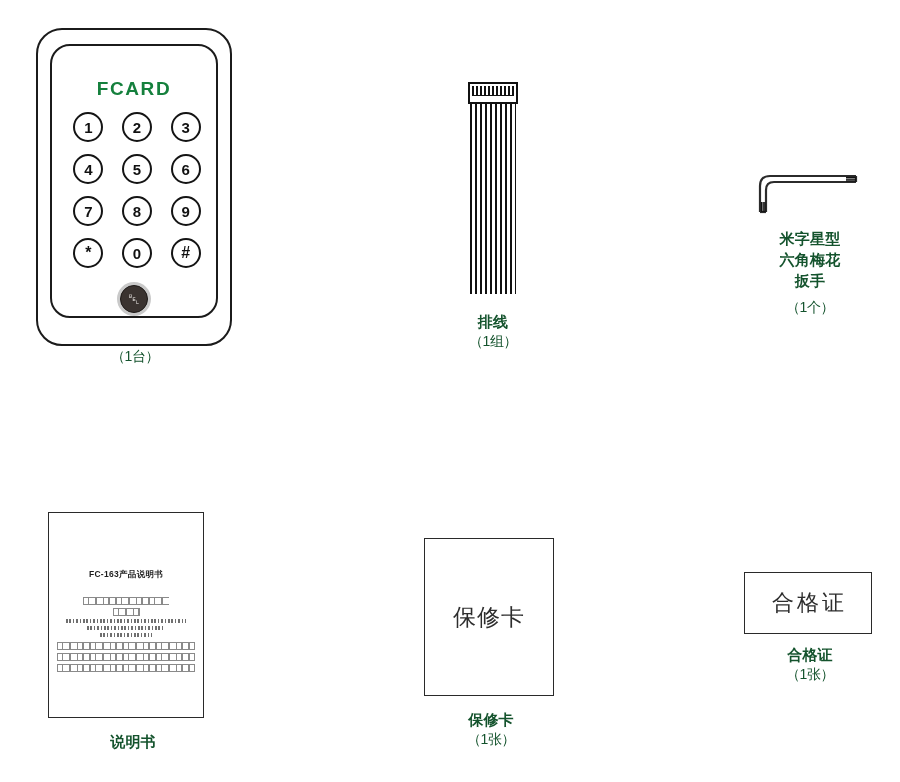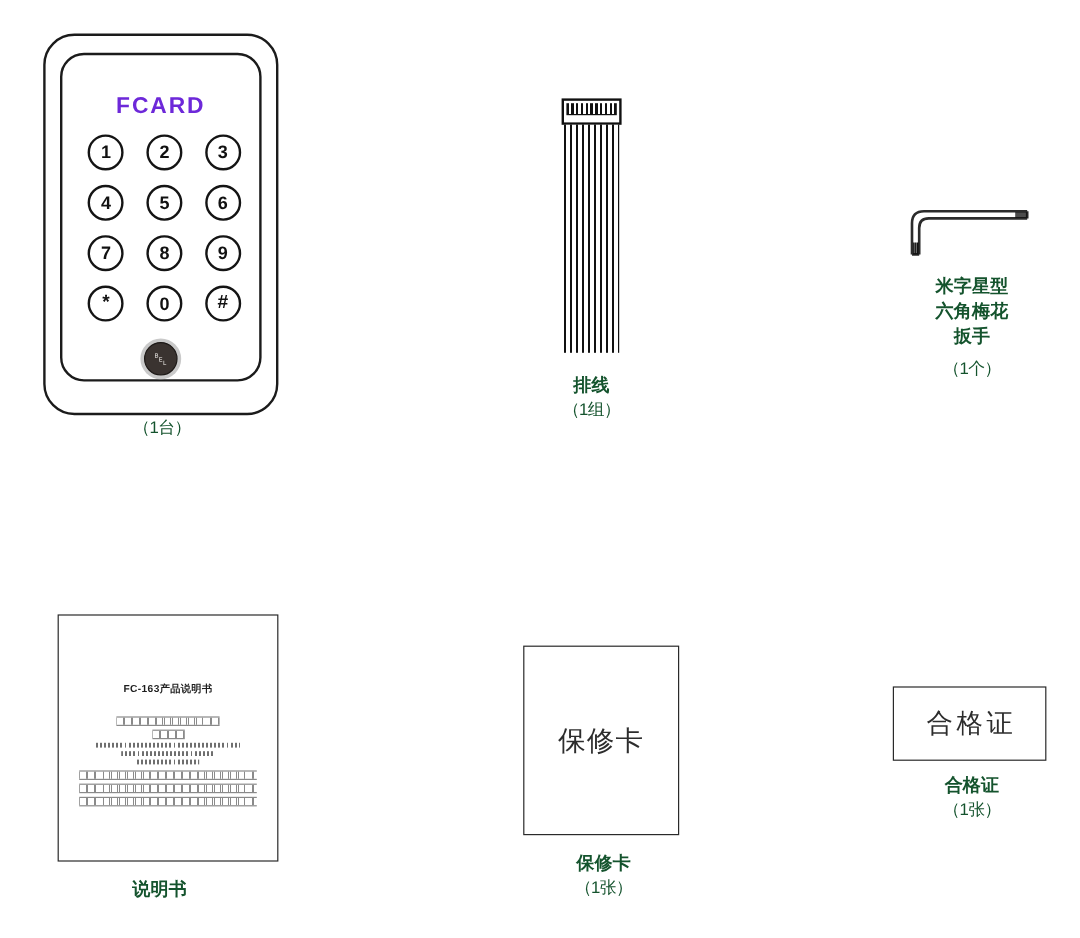--- a/index.html
+++ b/index.html
@@ -58,21 +58,21 @@
     box-sizing: border-box;
   }
   .brand {
     position: absolute;
     left: 0; right: 0;
     top: 48px;
     text-align: center;
     font-size: 19px;
     font-weight: bold;
     letter-spacing: 1.6px;
-    color: #6d28d9;
+    color: #15803d;
   }
   .keypad {
     position: absolute;
     left: 26px;
     top: 82px;
     width: 146px;
     display: grid;
     grid-template-columns: repeat(3, 1fr);
     row-gap: 12px;
     justify-items: center;
@@ -168,21 +168,21 @@
   
   #wrench { left: 744px; top: 168px; width: 132px; }
   .wrench-art { position: relative; width: 132px; height: 48px; }
   #wrench .caption { margin-top: 12px; line-height: 21px; }
   #wrench .qty { margin-top: 6px; }
 
   
   #manual { left: 48px; top: 512px; width: 170px; }
   .manual-page {
     position: relative;
-    width: 184px;
+    width: 156px;
     height: 206px;
     border: 1.6px solid #2a2a2a;
     box-sizing: border-box;
     background: #ffffff;
   }
   .manual-title {
     position: absolute;
     left: 0; right: 0;
     top: 56px;
     text-align: center;
@@ -213,21 +213,21 @@
     height: 4px;
     background: repeating-linear-gradient(
       to right,
       #6f6f6f 0px, #6f6f6f 1.6px,
       #ffffff 1.6px, #ffffff 3.4px
     );
   }
   #manual .caption { margin-top: 14px; }
 
   
-  #warranty { left: 436px; top: 538px; width: 134px; }
+  #warranty { left: 424px; top: 538px; width: 134px; }
   .card-box {
     width: 130px;
     height: 158px;
     border: 1.8px solid #2a2a2a;
     box-sizing: border-box;
     display: flex;
     align-items: center;
     justify-content: center;
     background: #ffffff;
   }

